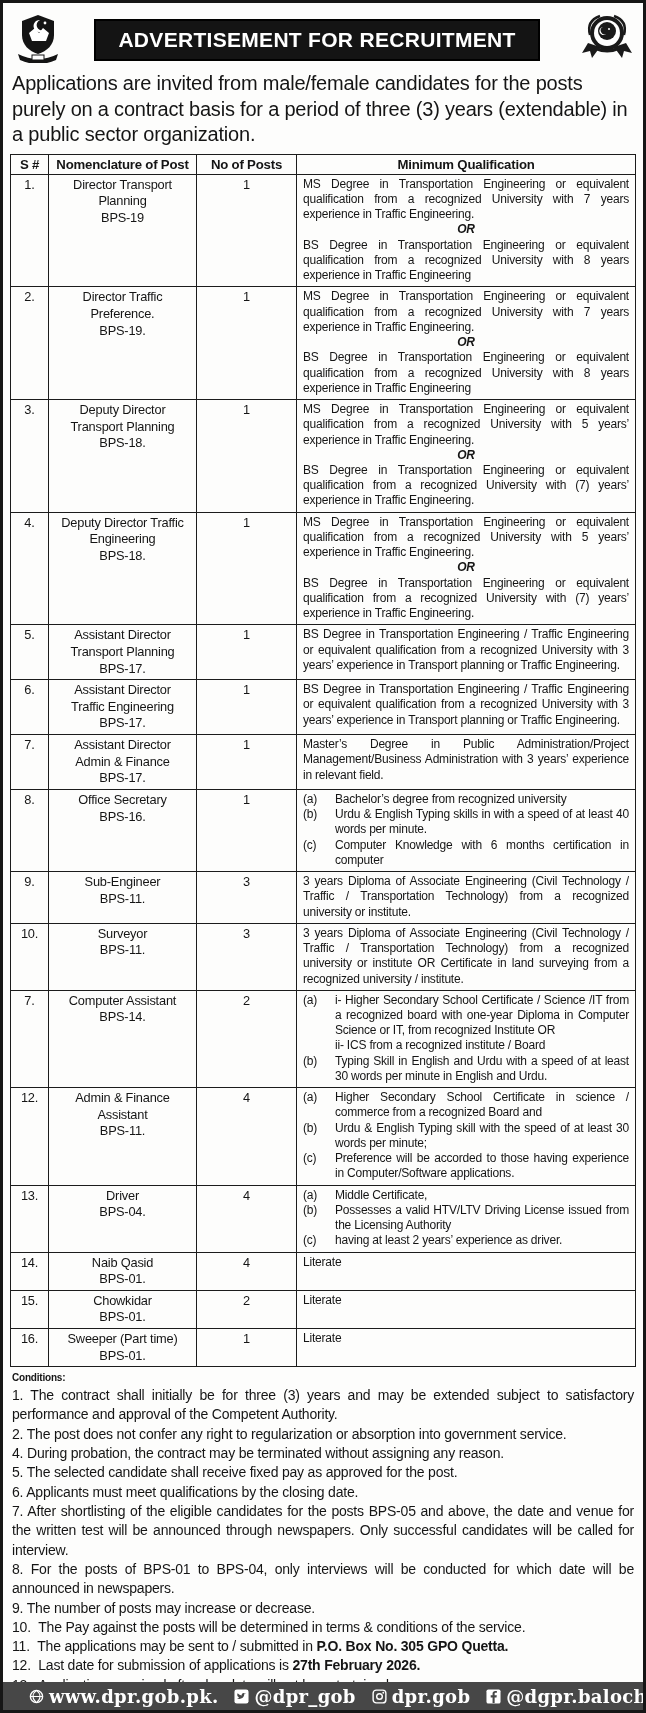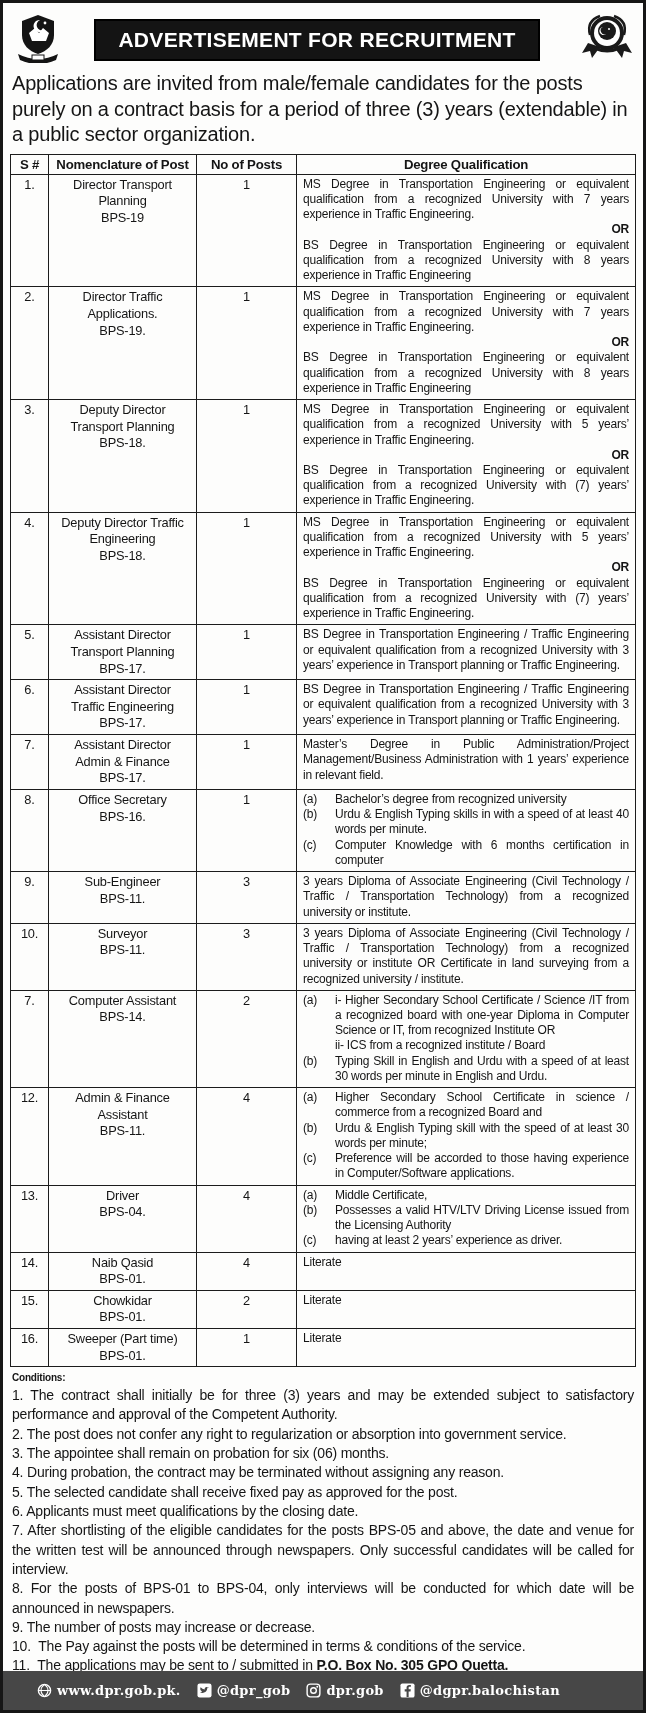--- a/index.html
+++ b/index.html
@@ -20,38 +20,38 @@
   .intro{font-size:20px;line-height:1.28;margin:2px 2px 6px 2px;}
   
   table.posts{width:100%;border-collapse:collapse;table-layout:fixed;}
   table.posts th,table.posts td{border:1.6px solid #1c1c1c;vertical-align:top;}
   table.posts th{font-size:13.2px;padding:2px 2px;text-align:center;}
   td.c-sn{font-size:12.8px;text-align:center;padding:2px 1px;}
   td.c-post{font-size:12.8px;text-align:center;line-height:1.3;padding:2px 2px;}
   td.c-num{font-size:12.8px;text-align:center;padding:2px 1px;}
   td.c-qual{font-size:12px;line-height:1.27;padding:2px 6px 3px 6px;text-align:justify;}
   .q-p{text-align:justify;}
-  .q-or{text-align:right;font-weight:bold;}
+  .q-or{text-align:center;font-weight:bold;font-style:italic;}
   .q-li{display:flex;}
   .q-li .q-label{flex:0 0 32px;}
   .q-li .q-text{flex:1;}
   .q-li-sub{padding-left:32px;}
   
   .conds{margin:4px 2px 0 2px;font-size:14px;line-height:1.38;}
   .conds-title{font-weight:bold;font-size:10px;margin-bottom:1px;}
   .cond-item{text-align:justify;}
   
   .foot{position:absolute;left:7px;right:7px;bottom:26px;display:flex;align-items:flex-end;justify-content:space-between;}
   .ab-no{font-weight:bold;font-size:17px;padding:2px 2px 1px 4px;letter-spacing:-0.3px;}
   .sig-box{background:#1b1b1b;color:#fff;font-weight:bold;font-size:15px;
     text-align:center;padding:4px 0 5px 0;width:264px;}
   .social{
-    position:absolute;left:0;right:0;bottom:0;height:39px;background:#474747;
-    display:flex;align-items:center;gap:16px;padding-left:34px;
-    color:#fff;font-family:"DejaVu Serif",serif;font-weight:bold;font-size:13px;letter-spacing:0.3px;
+    position:absolute;left:0;right:0;bottom:0;height:28px;background:#474747;
+    display:flex;align-items:center;gap:16px;padding-left:26px;
+    color:#fff;font-family:"DejaVu Serif",serif;font-weight:bold;font-size:18px;letter-spacing:0.3px;
   }
   .social-item{display:flex;align-items:center;gap:5px;}
   .social-item svg{display:block;}
 </style>
 </head>
 <body>
 
 <div class="page">
 
   <div class="hdr">
@@ -88,21 +88,21 @@
         <col style="width:38px">
         <col style="width:148px">
         <col style="width:100px">
         <col>
       </colgroup>
     <thead>
       <tr>
         <th>S #</th>
         <th>Nomenclature of Post</th>
         <th>No of Posts</th>
-        <th>Degree Qualification</th>
+        <th>Minimum Qualification</th>
       </tr>
     </thead>
     <tbody>
         <tr>
           <td class="c-sn">1.</td>
           <td class="c-post">
             <div>Director Transport</div>
             <div>Planning</div>
             <div>BPS-19</div>
           </td>
@@ -110,21 +110,21 @@
           <td class="c-qual">
             <div class="q-p">MS Degree in Transportation Engineering or equivalent qualification from a recognized University with 7 years experience in Traffic Engineering.</div>
             <div class="q-or">OR</div>
             <div class="q-p">BS Degree in Transportation Engineering or equivalent qualification from a recognized University with 8 years experience  in Traffic Engineering</div>
           </td>
         </tr>
         <tr>
           <td class="c-sn">2.</td>
           <td class="c-post">
             <div>Director Traffic</div>
-            <div>Applications.</div>
+            <div>Preference.</div>
             <div>BPS-19.</div>
           </td>
           <td class="c-num">1</td>
           <td class="c-qual">
             <div class="q-p">MS Degree in Transportation Engineering or equivalent qualification from a recognized University with 7 years experience in Traffic Engineering.</div>
             <div class="q-or">OR</div>
             <div class="q-p">BS Degree in Transportation Engineering or equivalent qualification from a recognized University with 8 years experience in Traffic Engineering</div>
           </td>
         </tr>
         <tr>
@@ -181,21 +181,21 @@
         </tr>
         <tr>
           <td class="c-sn">7.</td>
           <td class="c-post">
             <div>Assistant Director</div>
             <div>Admin &amp; Finance</div>
             <div>BPS-17.</div>
           </td>
           <td class="c-num">1</td>
           <td class="c-qual">
-            <div class="q-p">Master’s Degree in Public Administration/Project Management/Business Administration with 1 years’ experience in relevant field.</div>
+            <div class="q-p">Master’s Degree in Public Administration/Project Management/Business Administration with 3 years’ experience in relevant field.</div>
           </td>
         </tr>
         <tr>
           <td class="c-sn">8.</td>
           <td class="c-post">
             <div>Office Secretary</div>
             <div>BPS-16.</div>
           </td>
           <td class="c-num">1</td>
           <td class="c-qual">
@@ -335,21 +335,20 @@
           </td>
         </tr>
       </tbody>
   </table>
 
   <div class="conds">
     <div class="conds-title">Conditions:</div>
     <div>
         <div class="cond-item">1. The contract shall initially be for three (3) years and may be extended subject to satisfactory performance and approval of the Competent Authority.</div>
         <div class="cond-item">2. The post does not confer any right to regularization or absorption into government service.</div>
-        <div class="cond-item">3. The appointee shall remain on probation for six (06) months.</div>
         <div class="cond-item">4. During probation, the contract may be terminated without assigning any reason.</div>
         <div class="cond-item">5. The selected candidate shall receive fixed pay as approved for the post.</div>
         <div class="cond-item">6. Applicants must meet qualifications by the closing date.</div>
         <div class="cond-item">7. After shortlisting of the eligible candidates for the posts BPS-05 and above, the date and venue for the written test will be announced through newspapers. Only successful candidates will be called for interview.</div>
         <div class="cond-item">8. For the posts of BPS-01 to BPS-04, only interviews will be conducted for which date will be announced in newspapers.</div>
         <div class="cond-item">9. The number of posts may increase or decrease.</div>
         <div class="cond-item">10.&nbsp;&nbsp;The Pay against the posts will be determined in terms &amp; conditions of the service.</div>
         <div class="cond-item">11.&nbsp;&nbsp;The applications may be sent to / submitted in <b>P.O. Box No. 305 GPO Quetta.</b></div>
         <div class="cond-item">12.&nbsp;&nbsp;Last date for submission of applications is <b>27th February 2026.</b></div>
         <div class="cond-item">13.&nbsp;&nbsp;Applications received after due date will not be entertained.</div>

